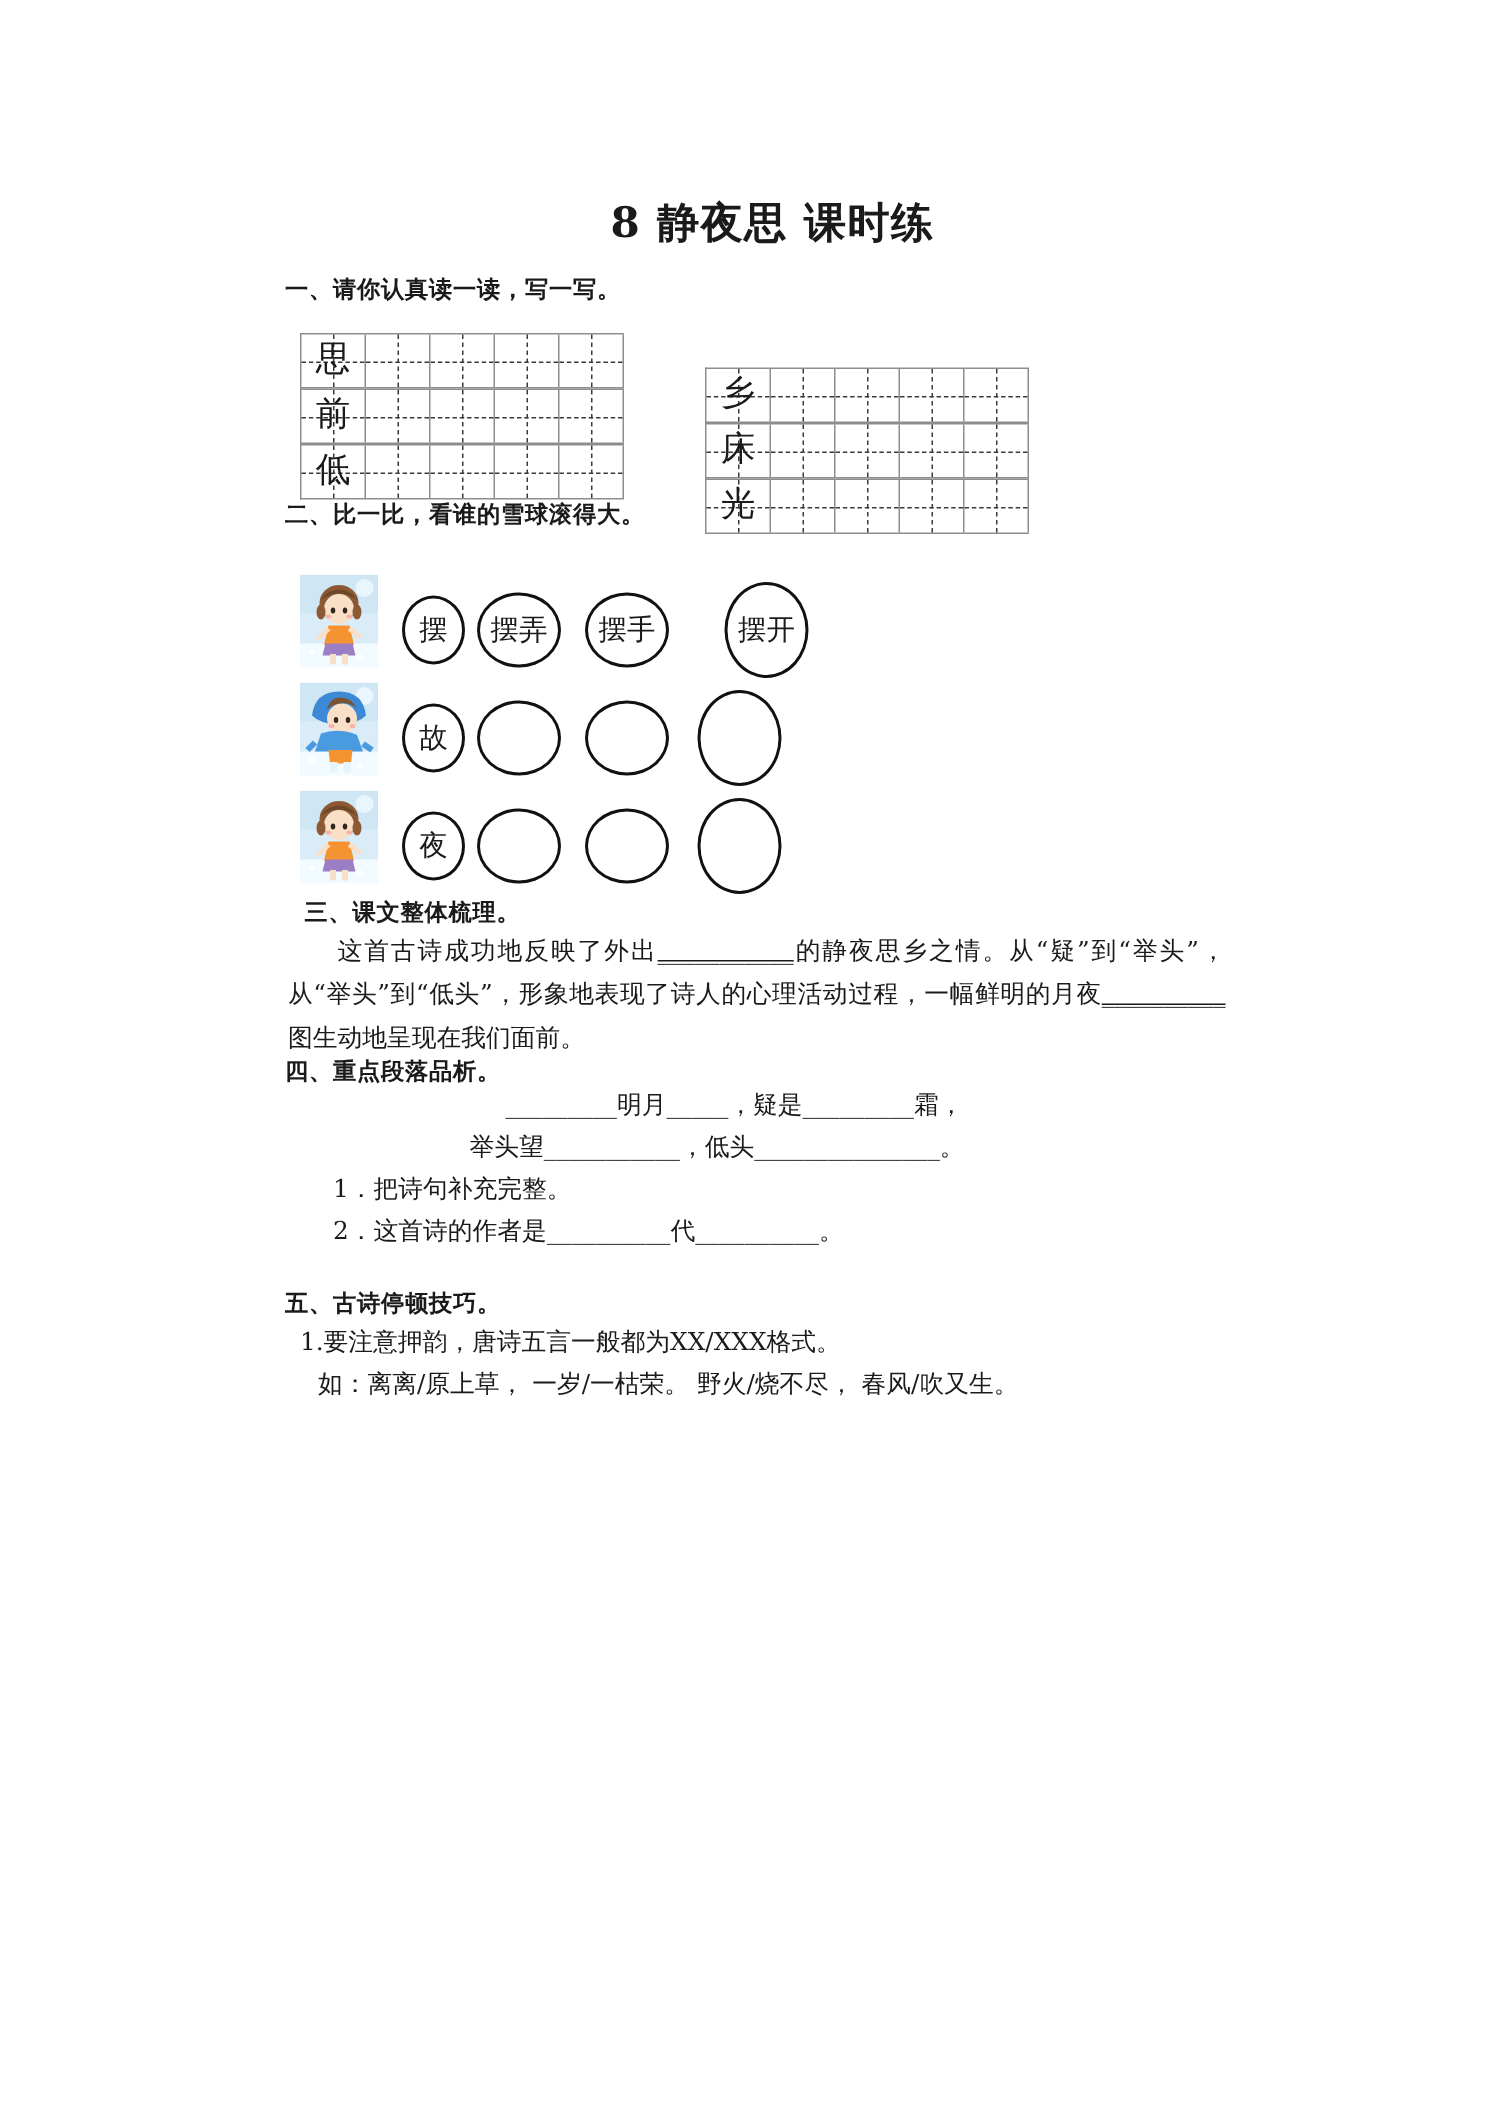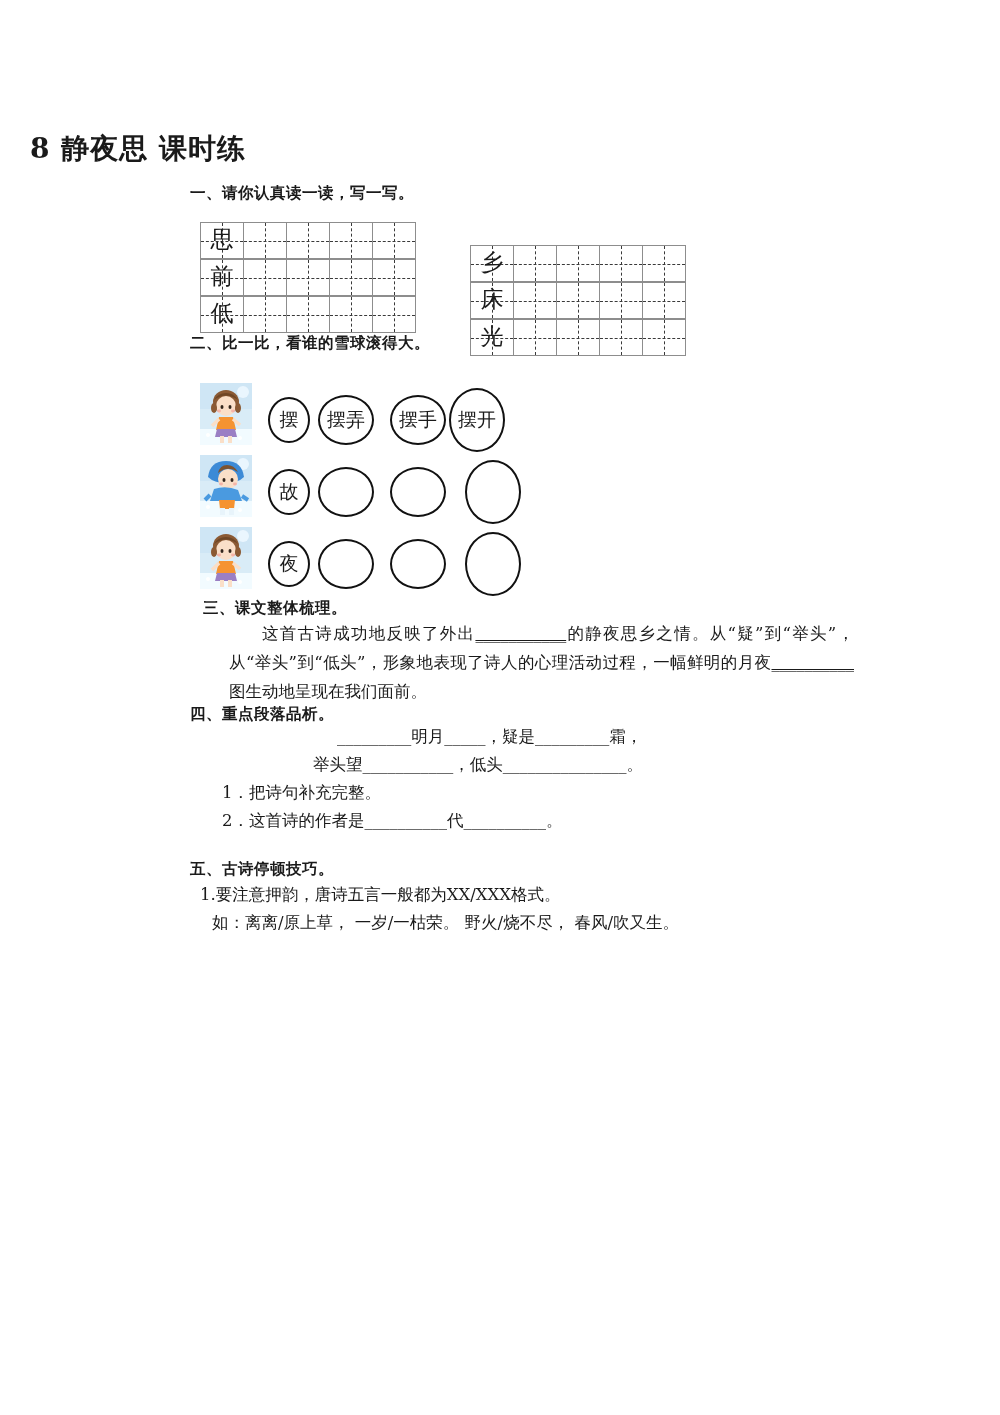--- a/index.html
+++ b/index.html
@@ -14,21 +14,21 @@
     overflow: hidden;
   }
 
   .page { position: absolute; left: 0; top: 0; width: 1000px; height: 1415px; }
 
   
   .doc-title {
     position: absolute;
     left: 0; top: 130px;
     width: 1000px;
-    text-align: left;
+    text-align: center;
     font-family: "DejaVu Serif", "Liberation Serif", serif;
     font-weight: bold;
     font-size: 28px;
     letter-spacing: 1px;
     padding-left: 30px;
   }
 
   
   .sec-head {
     position: absolute;
@@ -46,21 +46,20 @@
     font-size: 16.5px;
     white-space: nowrap;
     letter-spacing: 0px;
   }
   .body-block {
     position: absolute;
     font-family: "DejaVu Serif", "Liberation Serif", serif;
     font-size: 16.5px;
     line-height: 29px;
     text-align: justify;
-    margin-left: 37px;
   }
   .blank-u { text-decoration: underline; }
 
   
   .grid {
     position: absolute;
     display: flex;
     flex-direction: column;
   }
   .grid-row {
@@ -226,21 +225,21 @@
         </svg></div>
       <div class="oval" style="left: 268px; width: 42px; height: 46px; top: 397px;">
         <span class="oval-label">摆</span>
       </div>
       <div class="oval" style="left: 318px; width: 56px; height: 50px; top: 395px;">
         <span class="oval-label">摆弄</span>
       </div>
       <div class="oval" style="left: 390px; width: 56px; height: 50px; top: 395px;">
         <span class="oval-label">摆手</span>
       </div>
-      <div class="oval" style="left: 449px; width: 56px; height: 64px; top: 388px;">
+      <div class="oval" style="left: 483px; width: 56px; height: 64px; top: 388px;">
         <span class="oval-label">摆开</span>
       </div>
       <div class="kid-img" style="left: 200px; top: 455px;"><svg width="52" height="62" viewBox="0 0 52 62">
           <rect x="0" y="0" width="52" height="62" fill="#d9ecf7"></rect>
           <rect x="0" y="0" width="52" height="26" fill="#cfe6f5"></rect>
           <rect x="0" y="46" width="52" height="16" fill="#f2fbff"></rect>
           <circle cx="43" cy="9" r="6" fill="#eef8ff" opacity="0.85"></circle>
           <circle cx="8" cy="52" r="2" fill="#ffffff"></circle>
           <circle cx="40" cy="55" r="2" fill="#ffffff"></circle>
           <path d="M8 22 q2 -16 18 -16 q16 0 18 16 q-6 6 -18 6 q-12 0 -18 -6 z" fill="#3c8ad6"></path>

